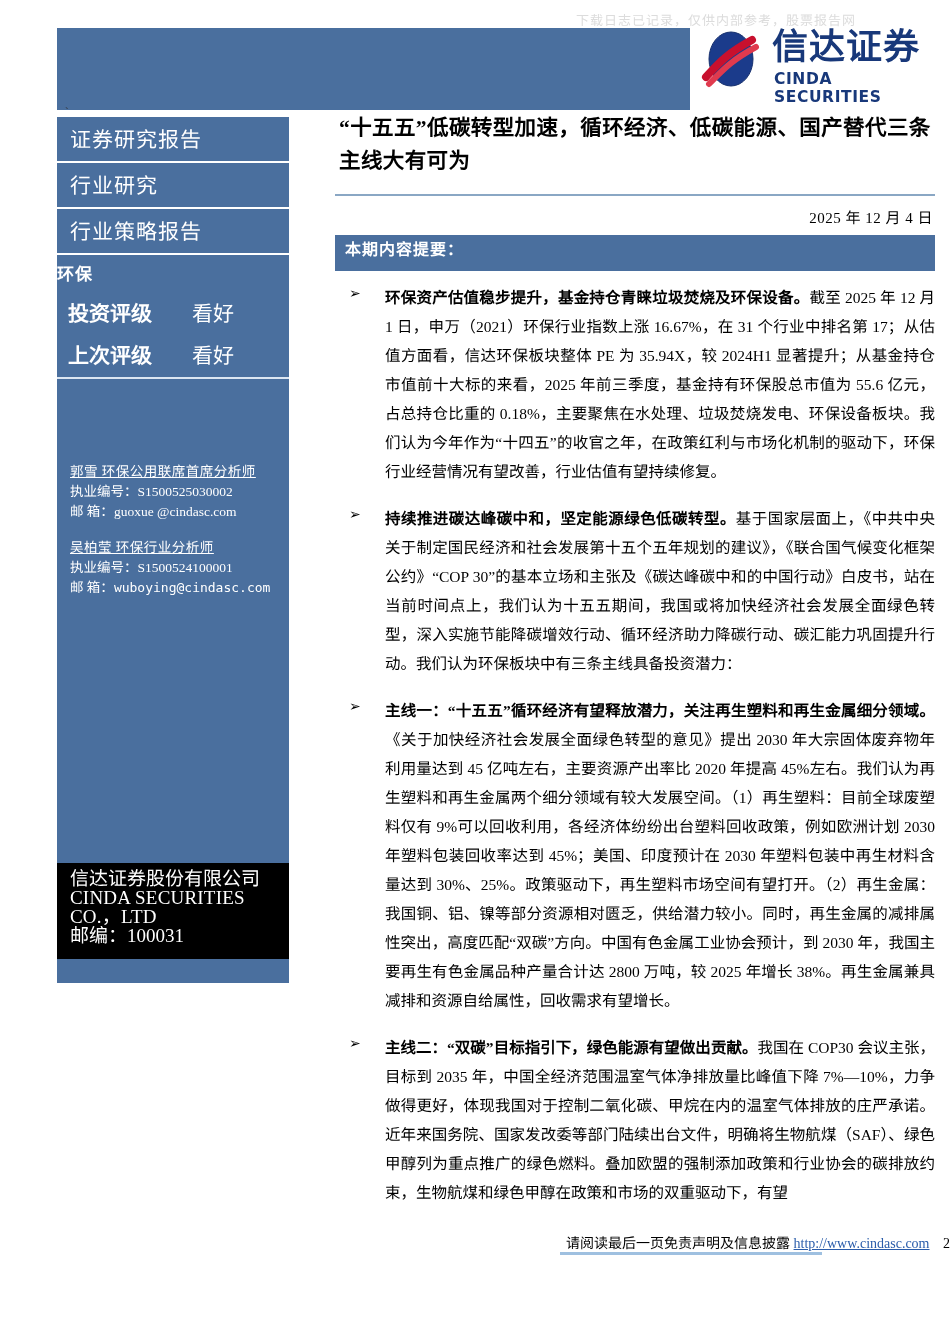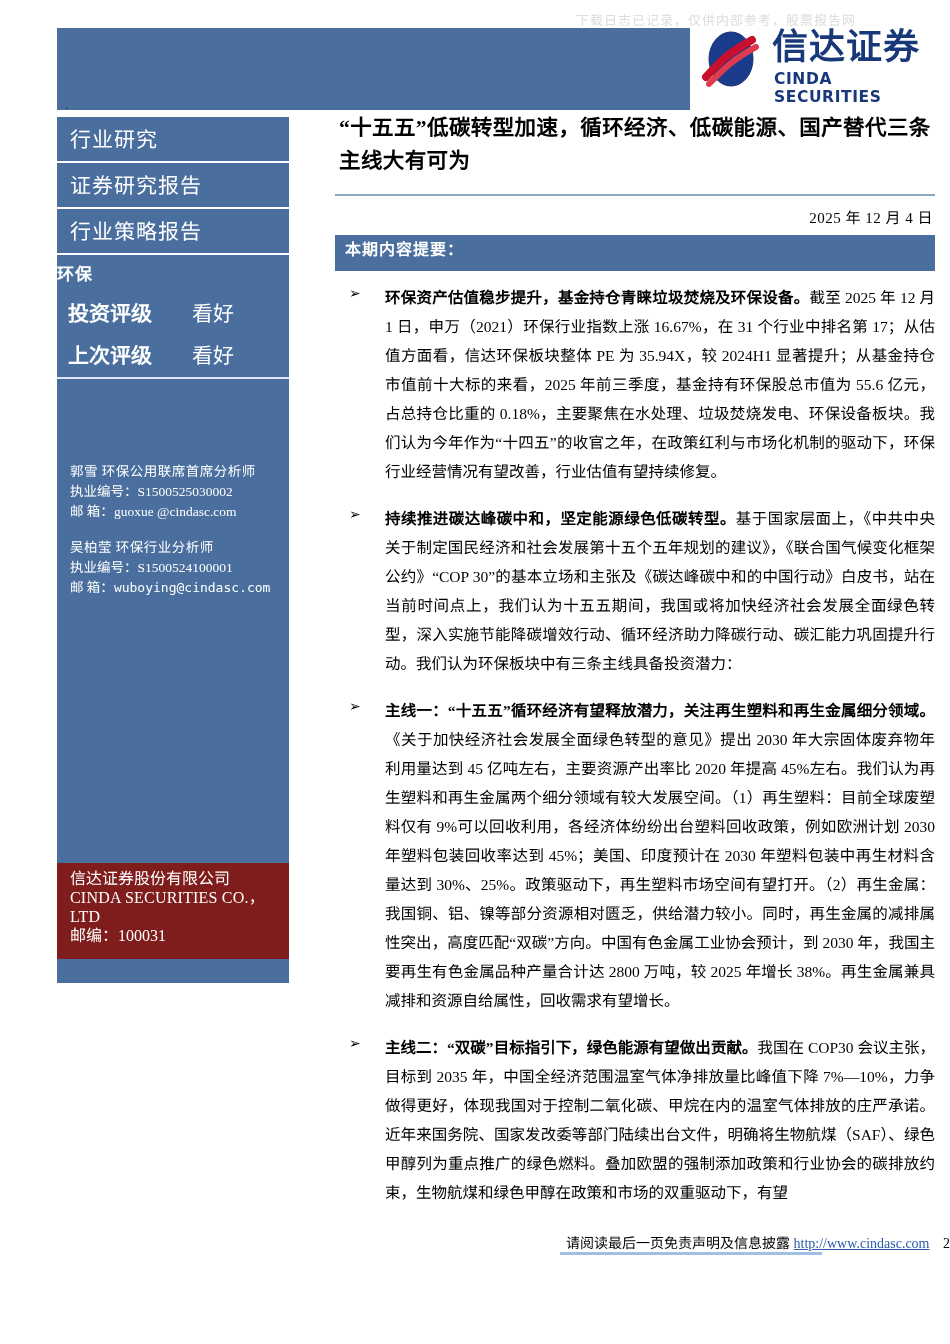--- a/index.html
+++ b/index.html
@@ -94,27 +94,27 @@
     background:#4a6f9e;
   }
   .analysts{
     background:#4a6f9e;color:#ffffff;
     padding:12px 0 10px 13px;
     font-family:"Liberation Serif","DejaVu Serif",serif;
     font-size:13.5px;line-height:20px;
   }
   .analysts .grp{margin-bottom:16px;}
   .analysts .grp:last-child{margin-bottom:0;}
-  .analysts .nm{letter-spacing:0.5px;}
+  .analysts .nm{letter-spacing:0.5px;text-decoration:underline;}
   .analysts .mono{font-family:"DejaVu Sans Mono","Liberation Mono",monospace;font-size:13px;margin-top:41px;}
   .addr{
-    background:#7f1d1d;color:#ffffff;
+    background:#000000;color:#ffffff;
     padding:6px 12px 14px 13px;
     font-family:"Liberation Serif","DejaVu Serif",serif;
-    font-size:16px;line-height:19px;
+    font-size:19px;line-height:19px;
   }
   .addr .en{font-family:"Liberation Serif","DejaVu Serif",serif;letter-spacing:0.2px;}
 
   
   .main{
     position:absolute;left:335px;top:112px;width:600px;
   }
   .doc-title{
     font-family:Liberation Serif, serif;
     font-size:21.5px;font-weight:bold;color:#000;
@@ -187,22 +187,22 @@
     <path d="M6 47 C18 34, 26 24, 52 10" stroke="#c8102e" stroke-width="8" fill="none" stroke-linecap="round"></path>
     <path d="M9 54 C22 41, 30 31, 56 17" stroke="#e03a4e" stroke-width="6" fill="none" stroke-linecap="round"></path>
   </svg>
   <div class="logo-cn">信达证券</div>
   <div class="logo-en">CINDA SECURITIES</div>
 </div>
 
 <div class="sidebar">
   <span class="tick">`</span>
 
+  <div class="sb-box sb-title">证券研究报告</div>
   <div class="sb-box sb-title">行业研究</div>
-  <div class="sb-box sb-title">证券研究报告</div>
   <div class="sb-box sb-title">行业策略报告</div>
 
   <div class="sb-box sb-block">
     <div class="sb-sector">环保</div>
     <div class="sb-row">
       <span>投资评级</span>
       <span class="val">看好</span>
     </div>
     <div class="sb-row">
       <span>上次评级</span>

